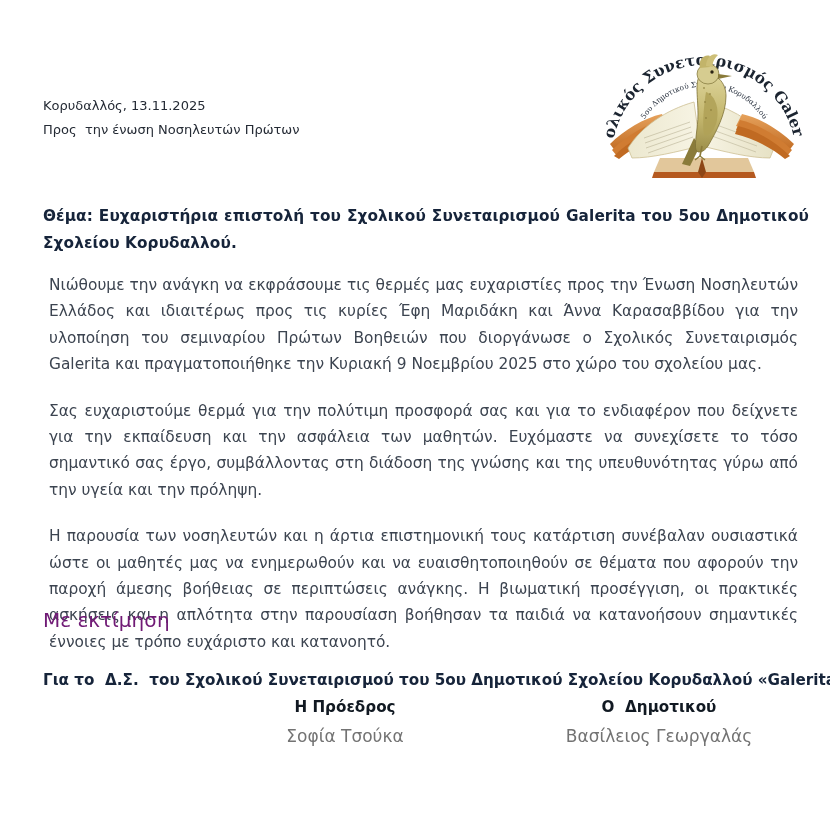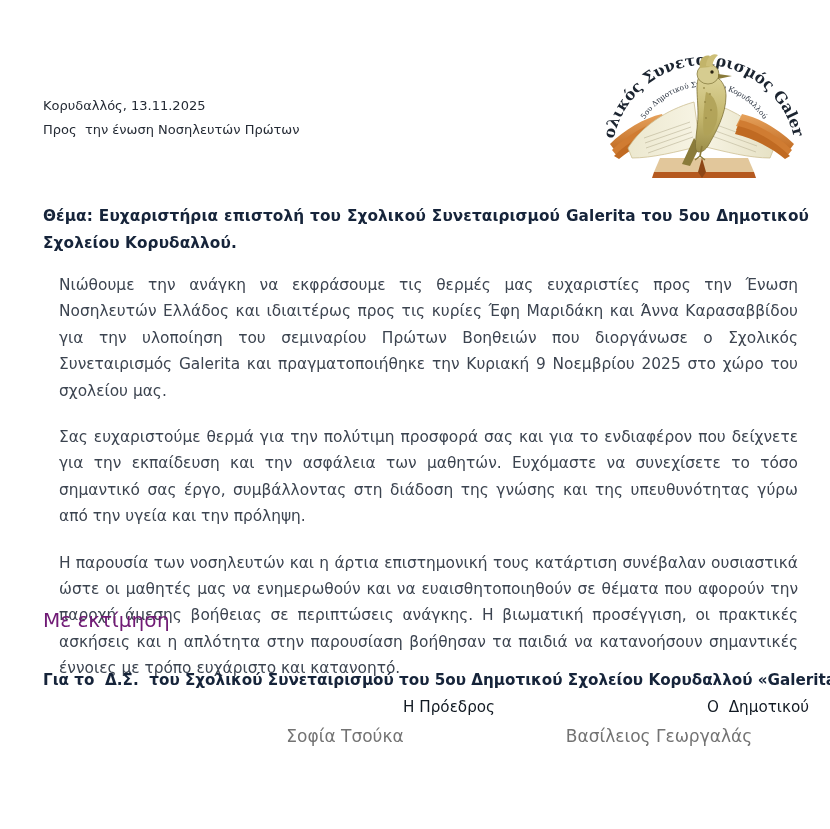--- a/index.html
+++ b/index.html
@@ -66,21 +66,21 @@
     position: absolute;
     top: 272px;
     left: 43px;
     width: 755px;
     font-size: 15.4px;
     line-height: 26.4px;
     color: #3c4450;
     text-align: justify;
   }
   .body-copy p {
-    margin: 0 0 20px 16px;
+    margin: 0 0 20px 6px;
     text-align: justify;
   }
   .body-copy p:last-child { margin-bottom: 0; }
 
   
   .closing {
     position: absolute;
     top: 608px;
     left: 43px;
     font-size: 20px;
@@ -113,25 +113,24 @@
   }
   .sig-col {
     box-sizing: border-box;
     text-align: center;
   }
   .sig-col.left  { width: 300px; margin-left: 152px; }
   .sig-col.right { width: 300px; margin-left: 14px; }
 
   .sig-role {
     font-size: 15.2px;
-    font-weight: normal;
+    font-weight: bold;
     color: #111922;
     line-height: 22px;
     white-space: pre;
-    text-align: right;
   }
   .sig-name {
     font-size: 17px;
     font-weight: normal;
     color: #737373;
     line-height: 22px;
     margin-top: 7px;
     white-space: pre;
   }
 </style>

